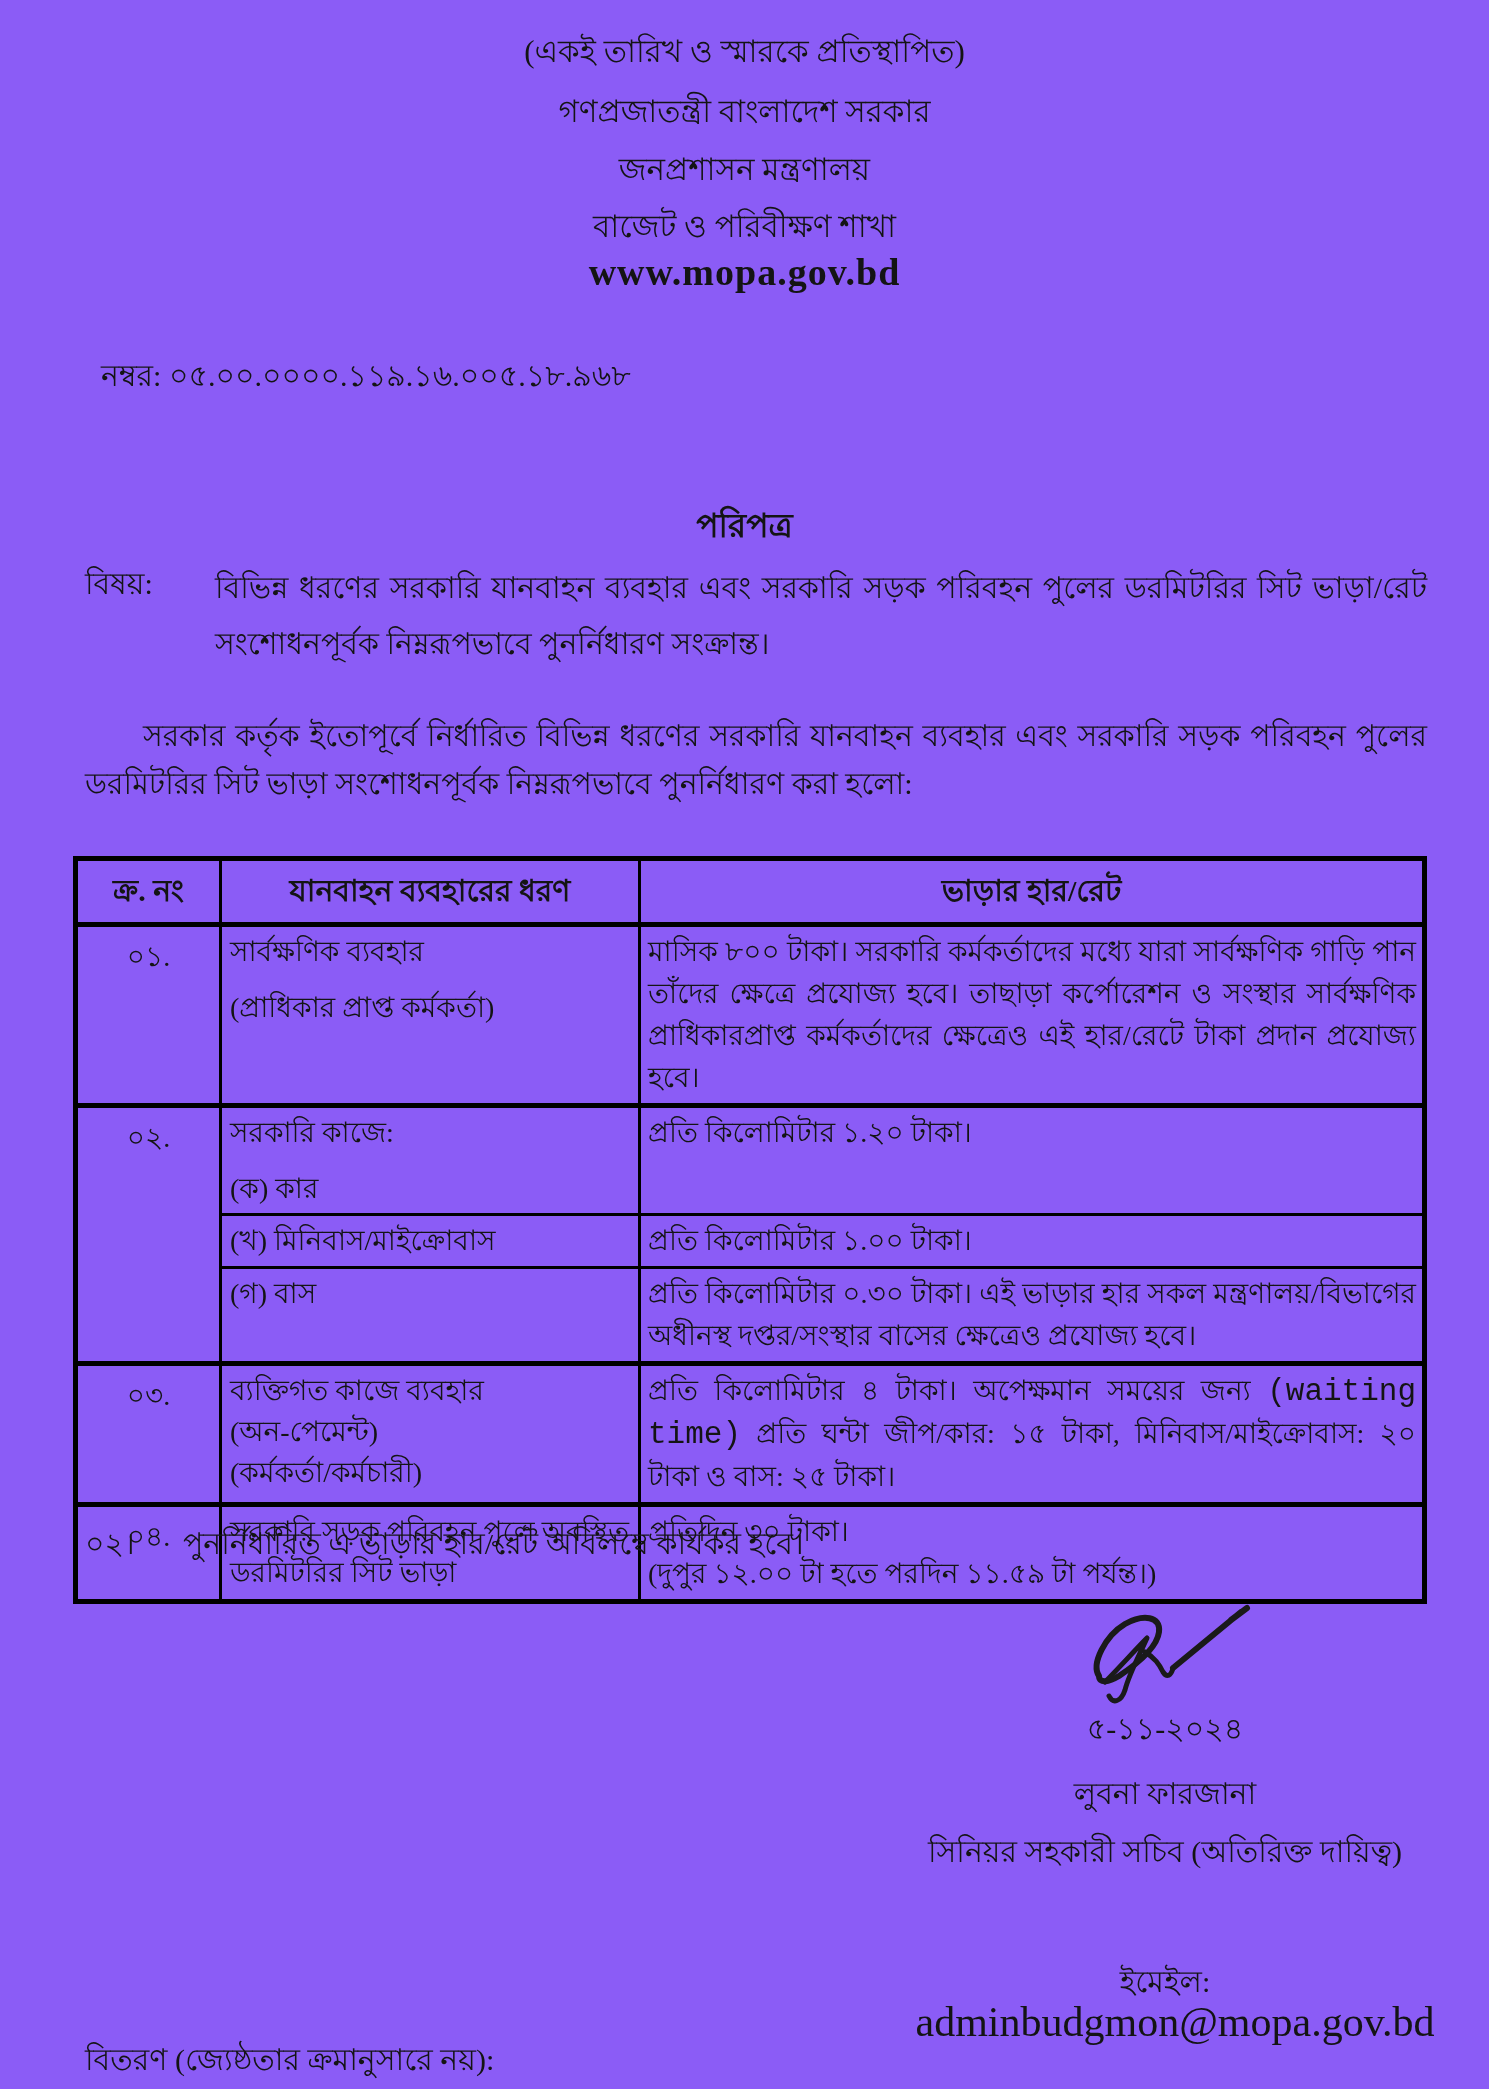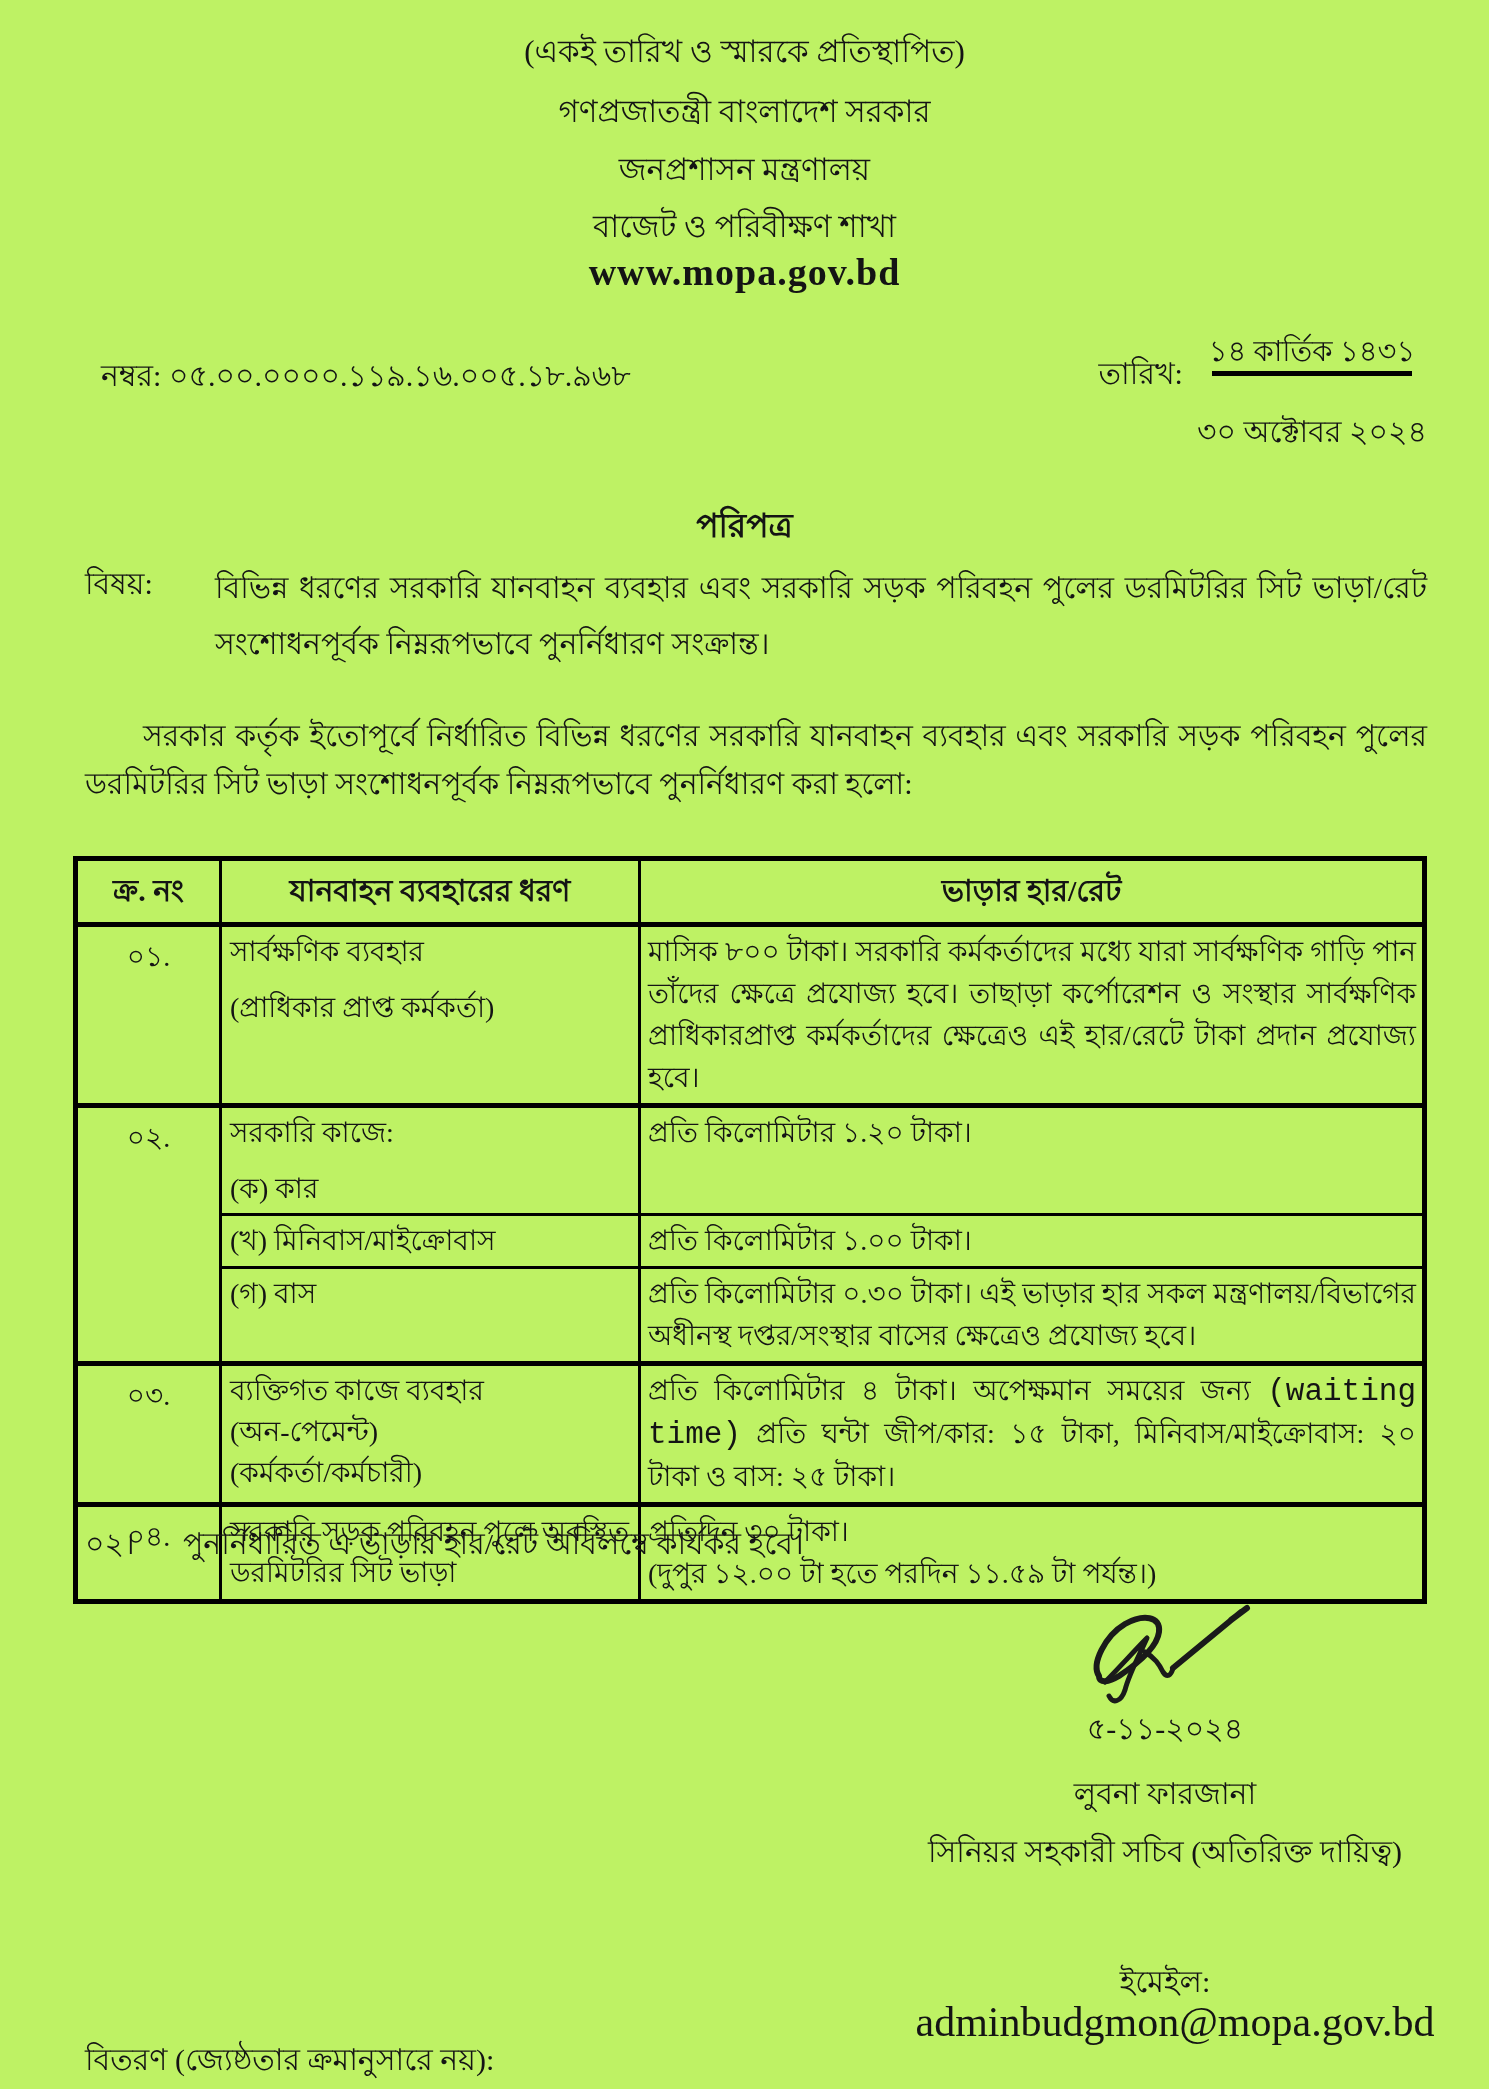--- a/index.html
+++ b/index.html
@@ -1,19 +1,19 @@
 <!DOCTYPE html>
 <html><head>
 <meta charset="utf-8">
 <style>
   html,body{margin:0;padding:0;background:#e8e8e8;}
   .page{
     position:relative;
     width:1489px;height:2089px;
-    background:#bef264;
+    background:#8b5cf6;
     color:#141414;
     overflow:hidden;
     font-family:"Liberation Serif", serif;
     margin:0 auto;
   }
   .bn{font-family:"Liberation Serif", serif;}
   .abs{position:absolute;}
   
   .h-line{left:0;width:1489px;text-align:center;font-size:31px;line-height:40px;}
   .website{font-size:38px;font-weight:bold;letter-spacing:1px;font-family:"Liberation Serif", serif;}
@@ -78,28 +78,20 @@
 
   <div class="abs h-line bn" style="top:32px">(একই তারিখ ও স্মারকে প্রতিস্থাপিত)</div>
   <div class="abs h-line bn" style="top:92px">গণপ্রজাতন্ত্রী বাংলাদেশ সরকার</div>
   <div class="abs h-line bn" style="top:150px">জনপ্রশাসন মন্ত্রণালয়</div>
   <div class="abs h-line website" style="top:252px">www.mopa.gov.bd</div>
   <div class="abs h-line bn" style="top:207px">বাজেট ও পরিবীক্ষণ শাখা</div>
 
   <div class="abs memo-no bn">
     <span>নম্বর:</span>
     <span>০৫.০০.০০০০.১১৯.১৬.০০৫.১৮.৯৬৮</span>
-  </div>
-  <div class="abs date-block">
-    <span class="bn date-label">তারিখ:</span>
-    <span class="date-stack">
-      <span class="bn bengali-date">১৪ কার্তিক ১৪৩১</span>
-      <span class="date-rule"></span>
-      <span class="bn greg-date">৩০ অক্টোবর ২০২৪</span>
-    </span>
   </div>
 
   <div class="abs doc-title bn">পরিপত্র</div>
   <div class="abs subject-label bn">বিষয়:</div>
   <div class="abs subject-text bn">বিভিন্ন ধরণের সরকারি যানবাহন ব্যবহার এবং সরকারি সড়ক পরিবহন পুলের ডরমিটরির সিট ভাড়া/রেট সংশোধনপূর্বক নিম্নরূপভাবে পুনর্নিধারণ সংক্রান্ত।</div>
   <div class="abs body-para bn">সরকার কর্তৃক ইতোপূর্বে নির্ধারিত বিভিন্ন ধরণের সরকারি যানবাহন ব্যবহার এবং সরকারি সড়ক পরিবহন পুলের ডরমিটরির সিট ভাড়া সংশোধনপূর্বক নিম্নরূপভাবে পুনর্নিধারণ করা হলো:</div>
 
   <table class="rate-table bn">
     <colgroup>
       <col style="width:145px">

